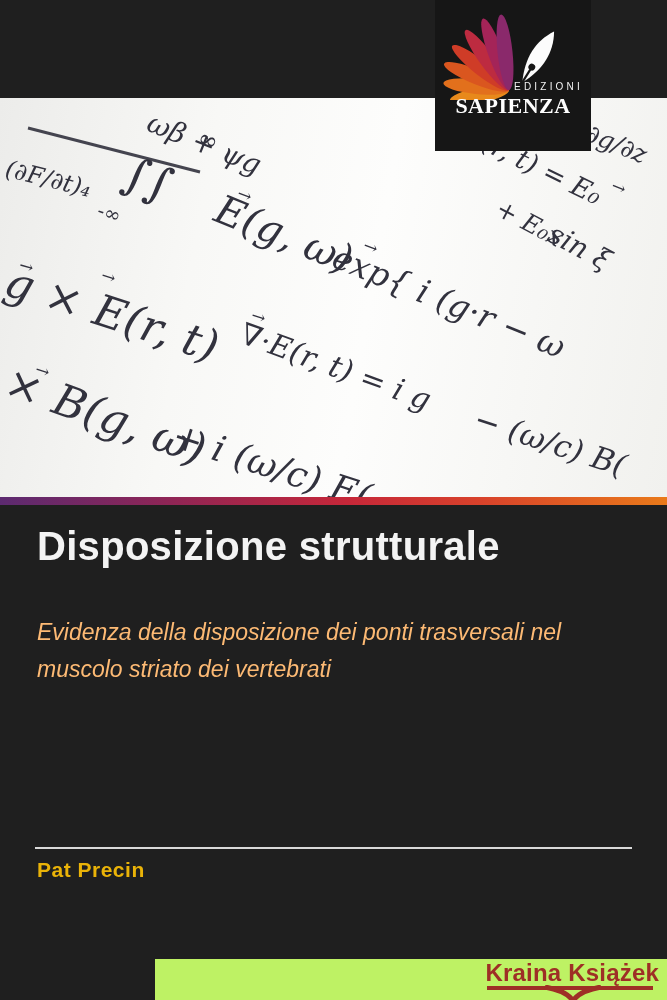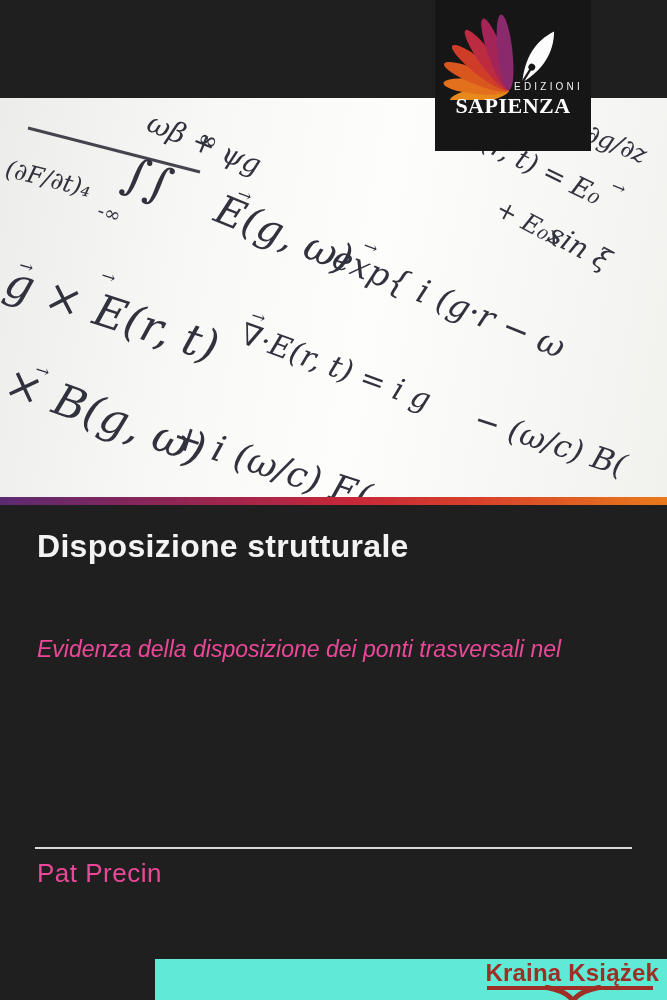--- a/index.html
+++ b/index.html
@@ -21,30 +21,30 @@
   .logo-box { position:absolute; left:435px; top:0; width:156px; height:151px; background:#161616; }
   .logo-box svg.fan { position:absolute; left:0; top:0; width:156px; height:100px; }
   .edizioni { position:absolute; left:0; top:81px; width:148px; text-align:right;
               font-size:10px; letter-spacing:3.2px; font-weight:400; color:#f2f2f2; }
   .sapienza { position:absolute; left:0; top:93px; width:156px; text-align:center;
               font-family:"Liberation Serif", serif; font-weight:700; font-size:22px;
               letter-spacing:0.5px; color:#fdfdfd; }
 
   
   .title { position:absolute; left:37px; top:521px; width:610px; color:#f3f3f3;
-           font-size:32px; font-weight:700; line-height:51px; letter-spacing:0.3px; }
-  .subtitle { position:absolute; left:37px; top:631px; width:615px; color:#ec4899;
+           font-size:40px; font-weight:700; line-height:51px; letter-spacing:0.3px; }
+  .subtitle { position:absolute; left:37px; top:614px; width:615px; color:#fdba74;
               font-size:23px; font-style:italic; line-height:37px; }
   .rule { position:absolute; left:35px; top:847px; width:597px; height:2px; background:#d9d9d9; }
-  .author { position:absolute; left:37px; top:858px; color:#ec4899;
-            font-size:26px; font-weight:400; letter-spacing:0.5px; }
+  .author { position:absolute; left:37px; top:858px; color:#eab308;
+            font-size:21px; font-weight:700; letter-spacing:0.5px; }
 
   
   .wm-bar { position:absolute; left:155px; top:959px; width:512px; height:41px;
-            background:#5eead4; }
+            background:#bef264; }
   .wm-logo { position:absolute; right:8px; top:1px; text-align:right; }
   .wm-text { font-size:24px; line-height:25px; font-weight:700; color:#9e2f26;
              letter-spacing:0.2px; white-space:nowrap; }
   .wm-book { display:block; margin-top:0; }
 </style>
 </head>
 <body>
 
 <div class="cover">
 
@@ -101,20 +101,21 @@
     <div class="edizioni">EDIZIONI</div>
     <div class="sapienza">SAPIENZA</div>
   </div>
 
   <h1 class="title">
     <span style="display:block">Disposizione strutturale</span>
   </h1>
 
   <div class="subtitle">
     <span style="display:block">Evidenza della disposizione dei ponti trasversali nel</span>
+    <span style="display:block">muscolo striato dei vertebrati</span>
   </div>
 
   <div class="rule"></div>
   <div class="author">Pat Precin</div>
 
   <div class="wm-bar">
     <div class="wm-logo">
       <span class="wm-text">Kraina Książek</span>
       <svg class="wm-book" width="170" height="17" viewBox="0 0 170 17">
         <line x1="2" y1="3" x2="168" y2="3" stroke="#9e2f26" stroke-width="4"></line>

